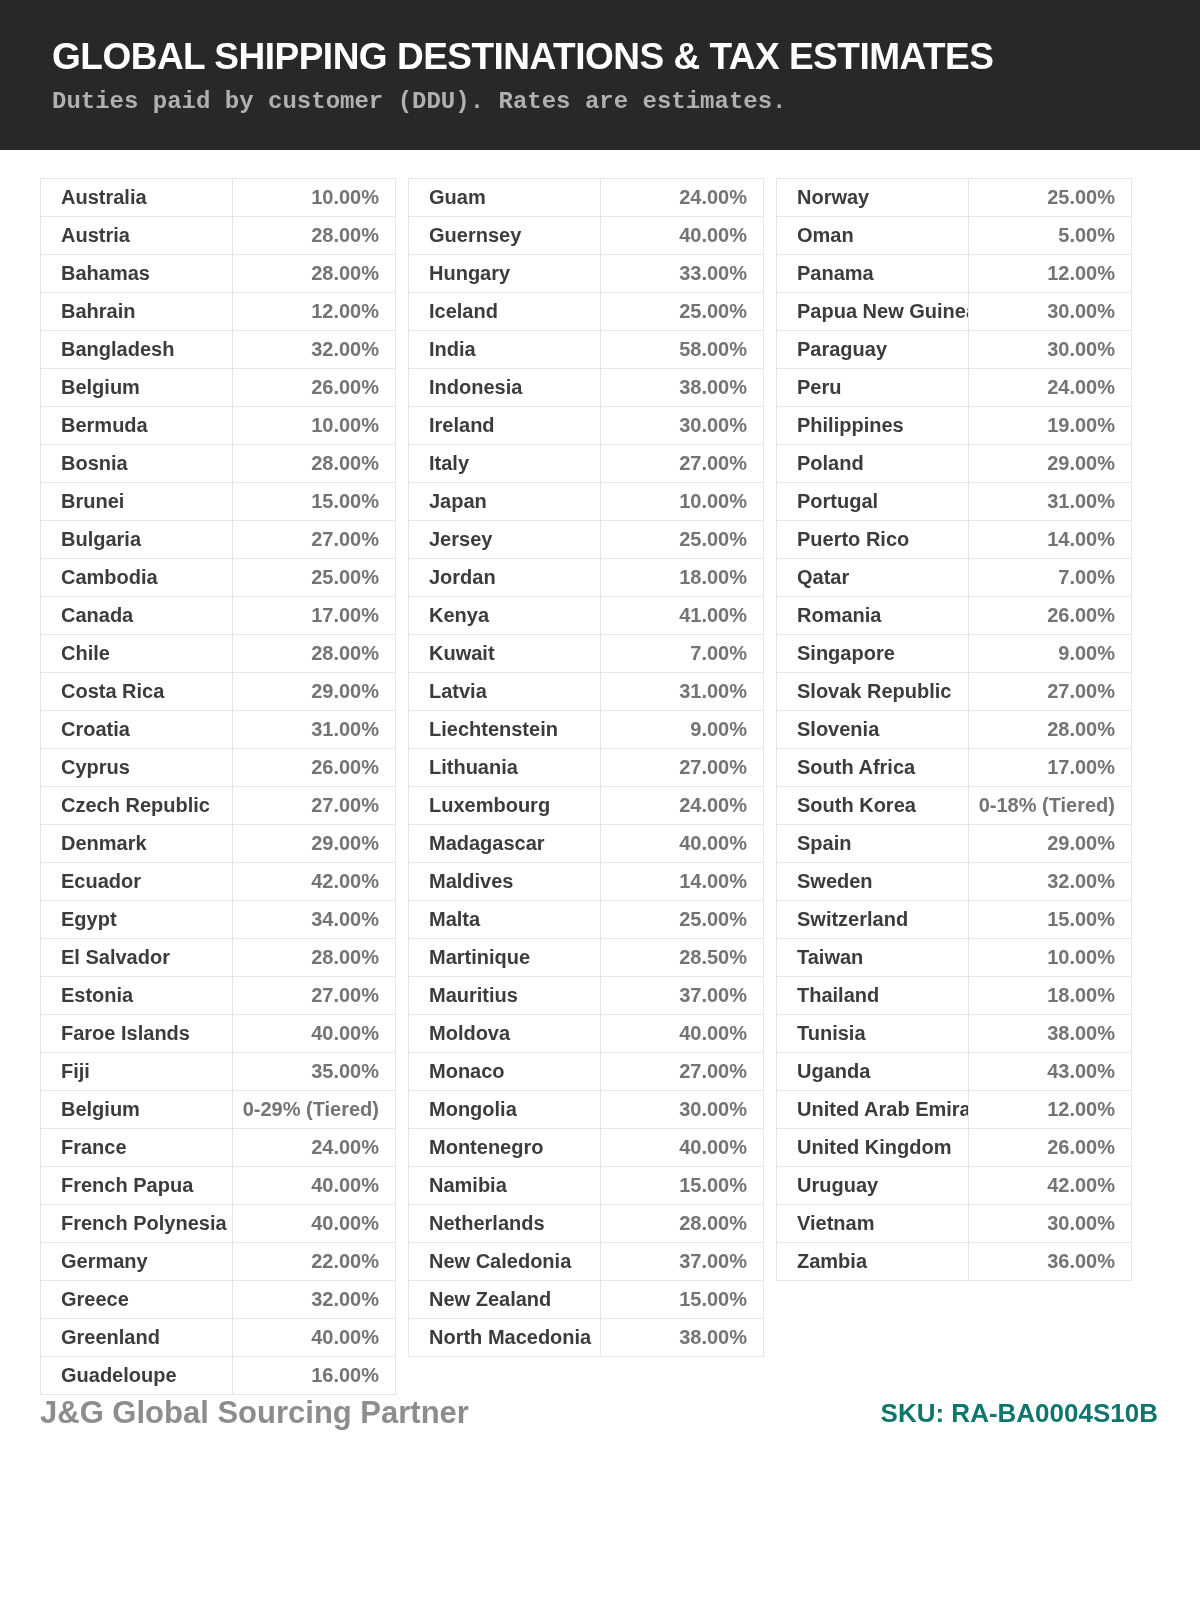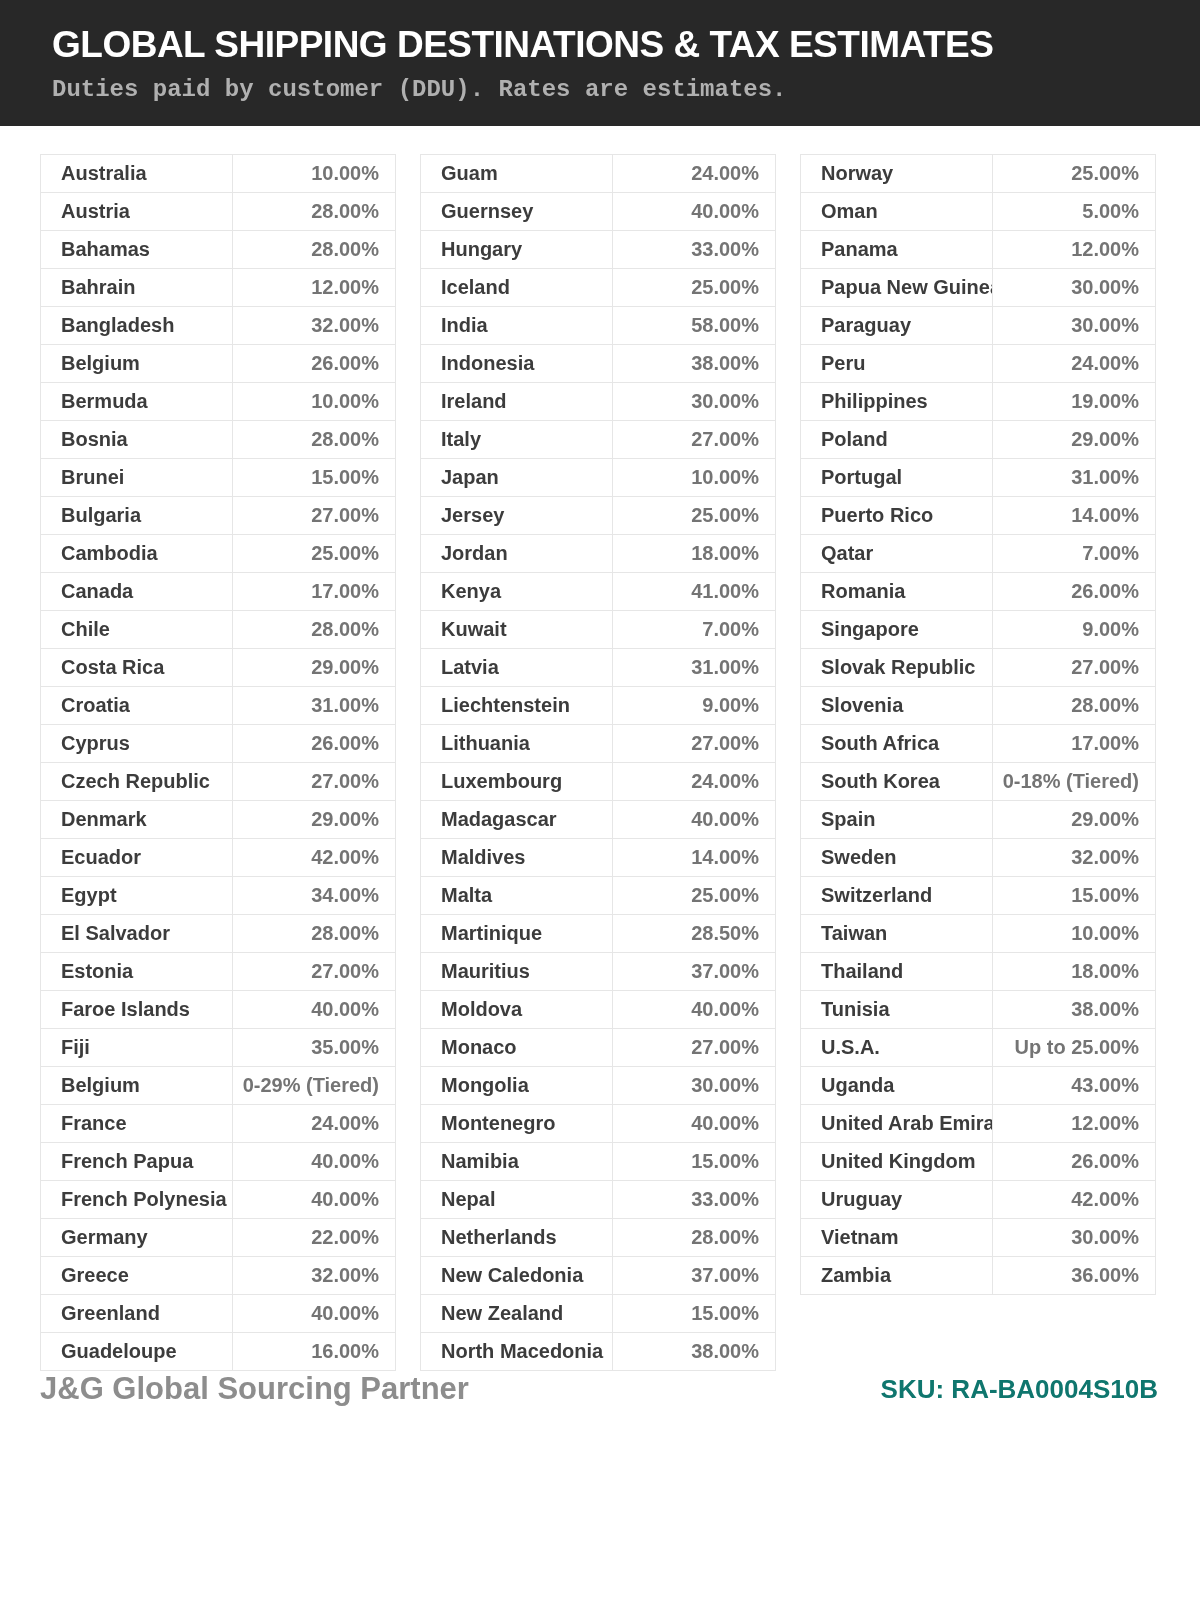--- a/index.html
+++ b/index.html
@@ -10,21 +10,21 @@
     font-family: "Liberation Sans", sans-serif;
   }
   body {
     width: 1200px;
     height: 1600px;
     overflow: hidden;
   }
   
   .banner {
     background: #282828;
-    height: 126px;
+    height: 150px;
     padding: 0 52px;
     display: flex;
     flex-direction: column;
     justify-content: center;
   }
   .banner h1 {
     margin: 0;
     color: #ffffff;
     font-size: 37px;
     font-weight: 700;
@@ -34,21 +34,21 @@
   .banner .subtitle {
     margin: 10px 0 0 0;
     color: #b0b0b0;
     font-size: 24px;
     font-weight: 700;
     font-family: Liberation Mono, monospace;
   }
   
   .tables {
     display: flex;
-    gap: 24px;
+    gap: 12px;
     padding: 28px 40px 0 40px;
     align-items: flex-start;
   }
   table.rate-table {
     border-collapse: collapse;
     width: 356px;
     table-layout: fixed;
   }
   table.rate-table td {
     border: 1px solid #e6e6e6;
@@ -333,24 +333,20 @@
         </tr>
         <tr>
           <td class="country">Montenegro</td>
           <td class="rate">40.00%</td>
         </tr>
         <tr>
           <td class="country">Namibia</td>
           <td class="rate">15.00%</td>
         </tr>
         <tr>
-          <td class="country">Nepal</td>
-          <td class="rate">33.00%</td>
-        </tr>
-        <tr>
           <td class="country">Netherlands</td>
           <td class="rate">28.00%</td>
         </tr>
         <tr>
           <td class="country">New Caledonia</td>
           <td class="rate">37.00%</td>
         </tr>
         <tr>
           <td class="country">New Zealand</td>
           <td class="rate">15.00%</td>
@@ -447,24 +443,20 @@
           <td class="country">Taiwan</td>
           <td class="rate">10.00%</td>
         </tr>
         <tr>
           <td class="country">Thailand</td>
           <td class="rate">18.00%</td>
         </tr>
         <tr>
           <td class="country">Tunisia</td>
           <td class="rate">38.00%</td>
-        </tr>
-        <tr>
-          <td class="country">U.S.A.</td>
-          <td class="rate">Up to 25.00%</td>
         </tr>
         <tr>
           <td class="country">Uganda</td>
           <td class="rate">43.00%</td>
         </tr>
         <tr>
           <td class="country">United Arab Emirates</td>
           <td class="rate">12.00%</td>
         </tr>
         <tr>

